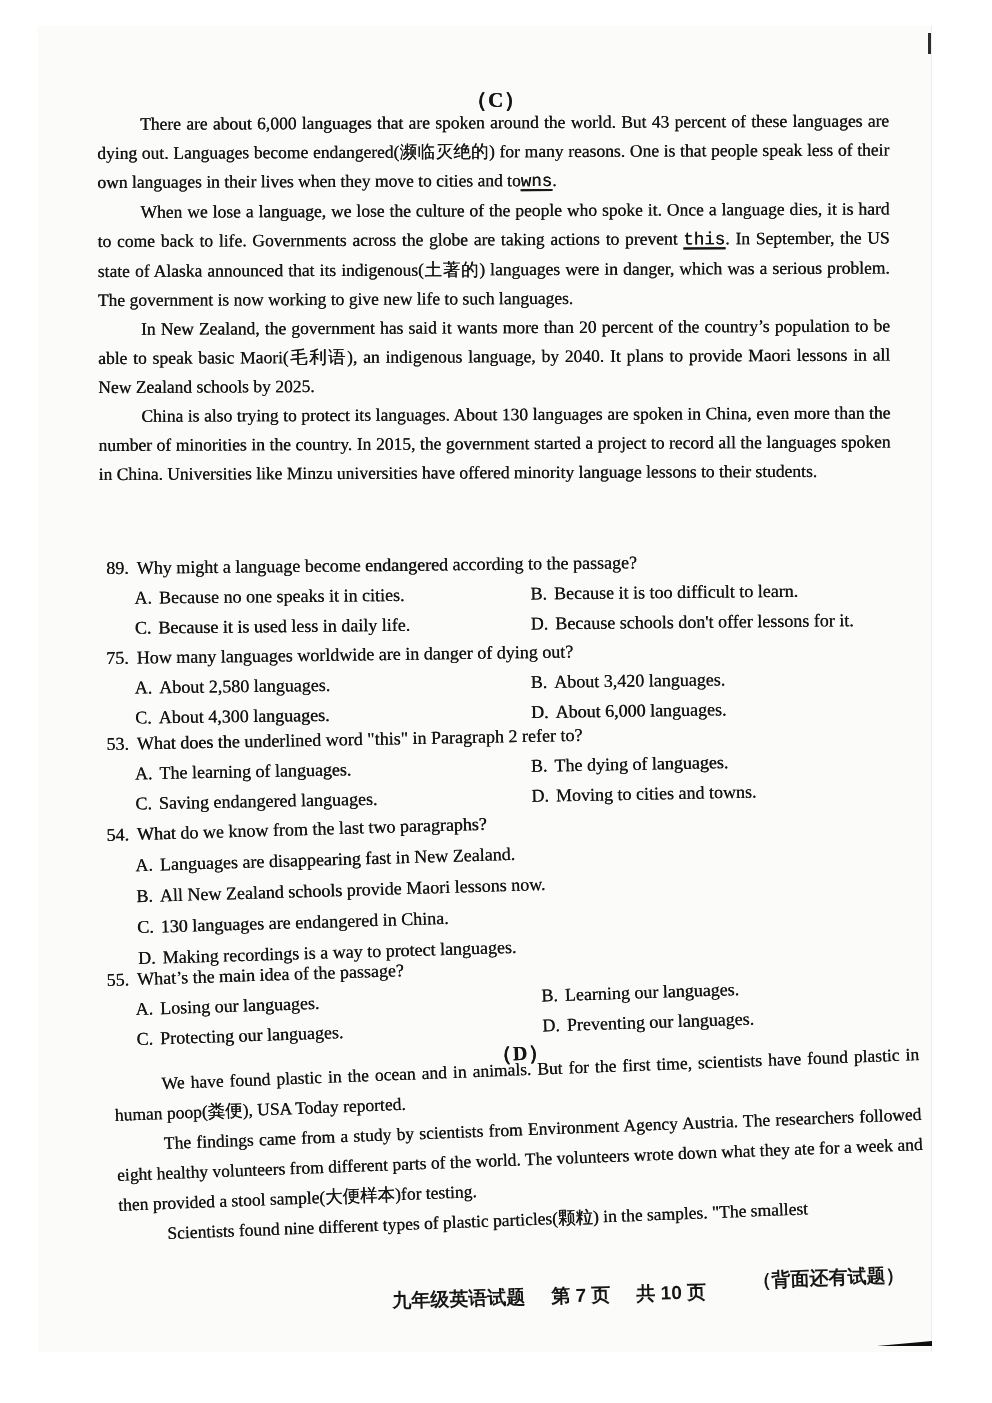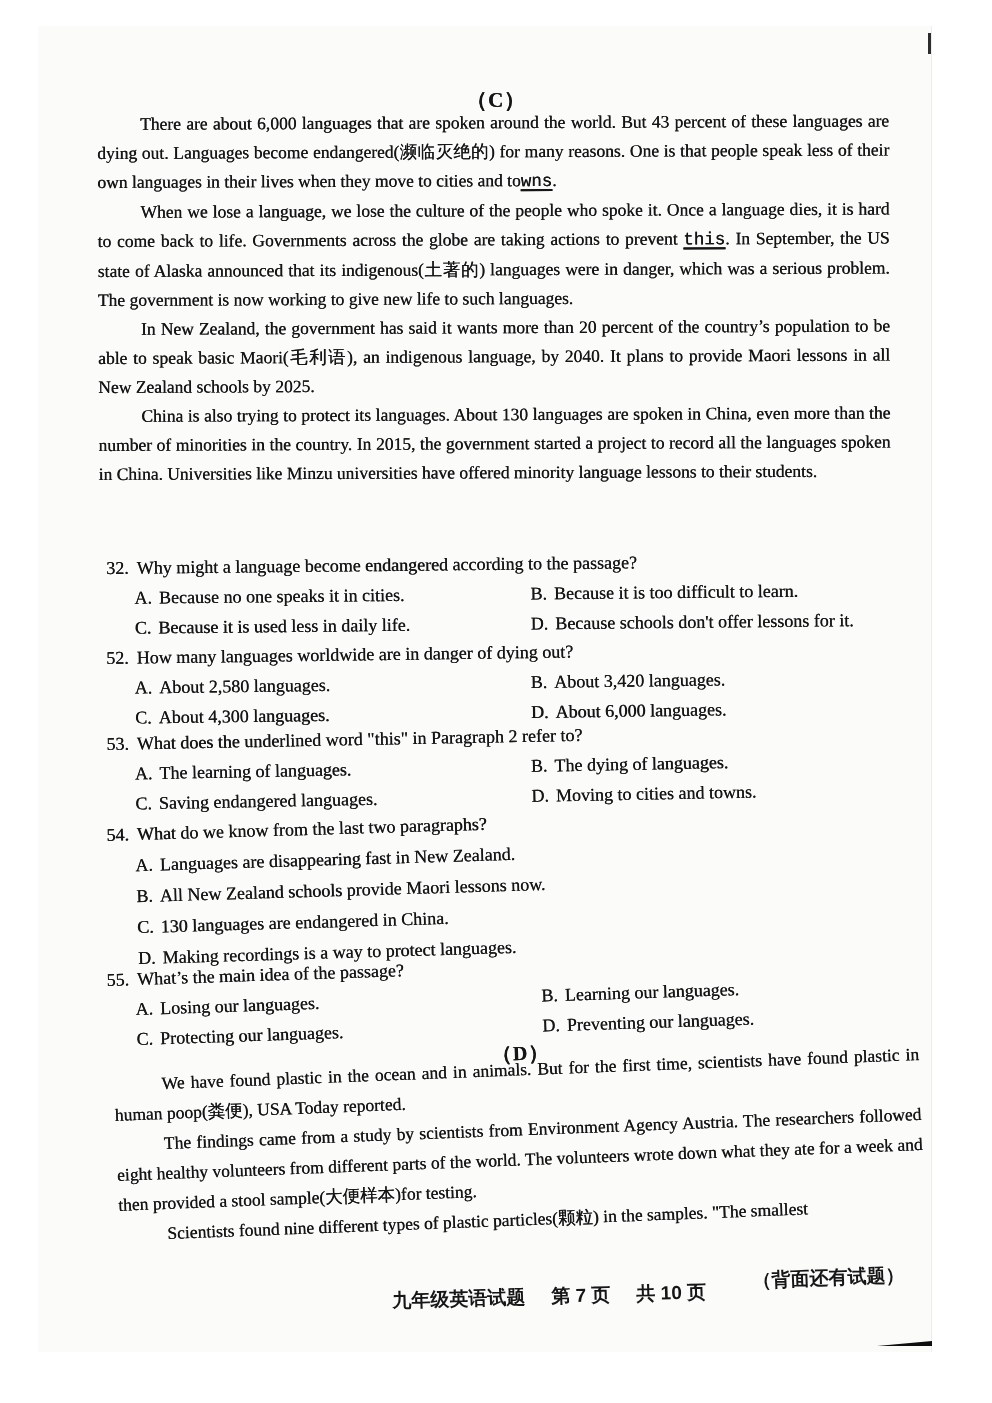--- a/index.html
+++ b/index.html
@@ -78,33 +78,33 @@
 
   <div class="passage-c txt">
     <p><span>There are about 6,000 languages that are spoken around the world. But 43 percent of these languages are dying out. Languages become endangered(濒临灭绝的) for many reasons. One is that people speak less of their own languages in their lives when they move to cities and to</span><span class="u">wns</span><span>.</span></p>
     <p><span>When we lose a language, we lose the culture of the people who spoke it. Once a language dies, it is hard to come back to life. Governments across the globe are taking actions to prevent </span><span class="u">this</span><span>. In September, the US state of Alaska announced that its indigenous(土著的) languages were in danger, which was a serious problem. The government is now working to give new life to such languages.</span></p>
     <p><span>In New Zealand, the government has said it wants more than 20 percent of the country’s population to be able to speak basic Maori(毛利语), an indigenous language, by 2040. It plans to provide Maori lessons in all New Zealand schools by 2025.</span></p>
     <p><span>China is also trying to protect its languages. About 130 languages are spoken in China, even more than the number of minorities in the country. In 2015, the government started a project to record all the languages spoken in China. Universities like Minzu universities have offered minority language lessons to their students.</span></p>
   </div>
 
   <div class="question q51 txt">
     <div>
-      <span class="qnum">32.</span><span>Why might a language become endangered according to the passage?</span>
+      <span class="qnum">89.</span><span>Why might a language become endangered according to the passage?</span>
     </div>
     <div class="opts-grid">
       <span class="opt"><span class="lbl">A.</span><span>Because no one speaks it in cities.</span></span>
       <span class="opt"><span class="lbl">B.</span><span>Because it is too difficult to learn.</span></span>
       <span class="opt"><span class="lbl">C.</span><span>Because it is used less in daily life.</span></span>
       <span class="opt"><span class="lbl">D.</span><span>Because schools don't offer lessons for it.</span></span>
     </div>
   </div>
 
   <div class="question q52 txt">
     <div>
-      <span class="qnum">52.</span><span>How many languages worldwide are in danger of dying out?</span>
+      <span class="qnum">75.</span><span>How many languages worldwide are in danger of dying out?</span>
     </div>
     <div class="opts-grid">
       <span class="opt"><span class="lbl">A.</span><span>About 2,580 languages.</span></span>
       <span class="opt"><span class="lbl">B.</span><span>About 3,420 languages.</span></span>
       <span class="opt"><span class="lbl">C.</span><span>About 4,300 languages.</span></span>
       <span class="opt"><span class="lbl">D.</span><span>About 6,000 languages.</span></span>
     </div>
   </div>
 
   <div class="question q53 txt">

